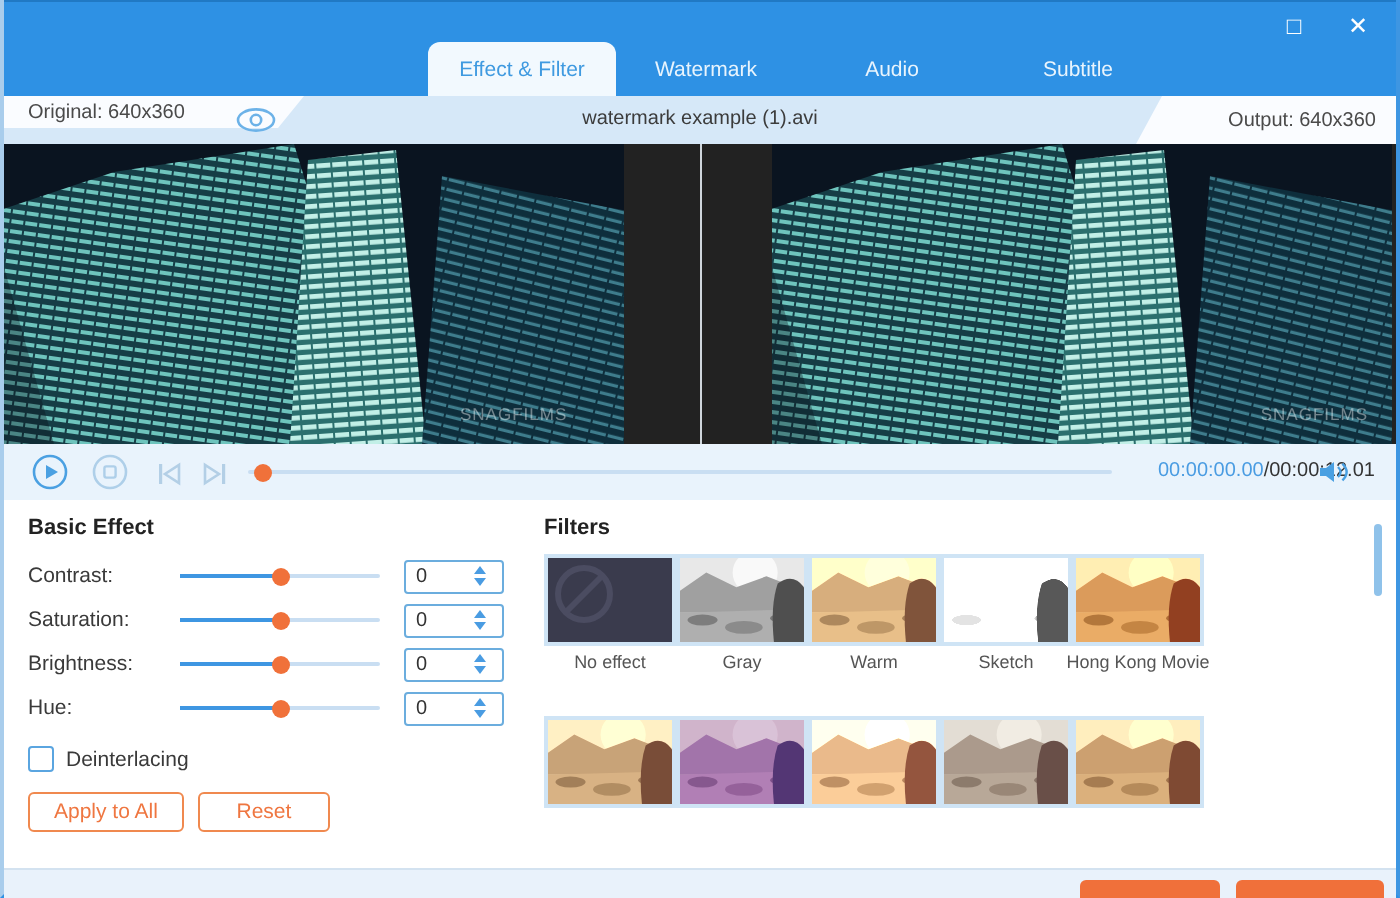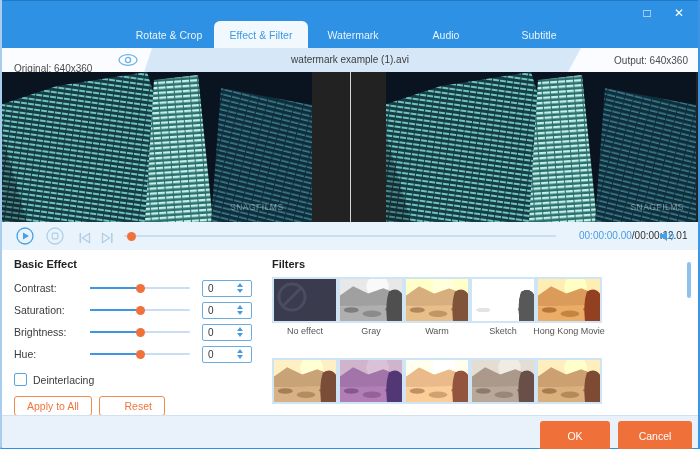--- a/index.html
+++ b/index.html
@@ -11,21 +11,21 @@
   .titlebar { position:relative; height:48px; background:#2e91e4; border-top:1px solid #2079c4; }
   .winctrls { position:absolute; top:4px; right:10px; display:flex; gap:14px; color:#fff; }
   .winbtn { width:18px; height:16px; text-align:center; line-height:16px; font-size:12px; cursor:default; }
   .tabs { position:absolute; left:0; top:20px; width:100%; height:28px; }
   .tab { position:absolute; top:0; width:94px; height:28px; line-height:28px; text-align:center;
          font-size:10.5px; color:#e8f4fd; white-space:nowrap; }
   .tab.active { background:#f2f9fe; color:#3f9ae0; border-radius:6px 6px 0 0; }
 
   
   .infobar { position:relative; height:24px; background:#d6e8f8; font-size:10px; color:#4a4a4a; }
-  .info-left { position:absolute; left:0; top:0; height:40px; width:150px; background:#fafcff;
+  .info-left { position:absolute; left:0; top:0; height:16px; width:150px; background:#fafcff;
                clip-path:polygon(0 0,100% 0,calc(100% - 13px) 100%,0 100%);
                display:flex; align-items:center; padding-left:12px; gap:8px; }
   .eye-wrap { position:absolute; left:116px; top:6px; }
   .info-center { position:absolute; left:0; top:0; width:100%; height:24px; text-align:center; line-height:24px; color:#3c3c3c; }
   .info-right { position:absolute; right:0; top:0; height:24px; width:130px; background:#fafcff;
                 clip-path:polygon(13px 0,100% 0,100% 100%,0 100%);
                 display:flex; align-items:center; justify-content:flex-end; padding-right:10px; }
 
   
   .preview { position:relative; height:150px; background:#222; }
@@ -40,40 +40,40 @@
   
   .playbar { position:relative; height:28px; background:#e9f3fc; }
   .pb-icon { position:absolute; cursor:default; }
   .pb-track { position:absolute; left:122px; top:13px; width:432px; height:2px; background:#c9def2; border-radius:1px; }
   .pb-thumb { position:absolute; left:3px; top:-3.5px; width:9px; height:9px; border-radius:50%; background:#f0713a; }
   .pb-time { position:absolute; left:577px; top:8px; font-size:10px; white-space:nowrap; }
   .pb-time .cur { color:#4a9ce2; }
   .pb-time .tot { color:#333; }
 
   
-  .panel { position:relative; height:165px; background:#fff; }
+  .panel { position:relative; height:184px; background:#fff; }
   .be { position:absolute; left:12px; top:8px; width:248px; }
   .sec-title { font-size:11px; font-weight:bold; color:#222; margin-bottom:7px; }
   .be-row { display:flex; align-items:center; height:22px; }
   .be-label { flex:0 0 76px; font-size:10.5px; color:#3a3a3a; }
   .sl { position:relative; width:100px; height:2px; background:#c9def2; border-radius:1px; }
   .sl-fill { position:absolute; left:0; top:0; height:2px; width:50%; background:#3e96e2; }
   .sl-thumb { position:absolute; left:50%; top:-3.5px; width:9px; height:9px; margin-left:-4.5px; border-radius:50%; background:#f0713a; }
   .spin { margin-left:12px; width:50px; height:17px; border:1px solid #6badde; border-radius:2px;
           display:flex; align-items:center; background:#fff; }
   .spin input { width:32px; border:0; outline:0; font-size:10px; color:#333; padding-left:5px; font-family:"Liberation Sans", sans-serif; }
   .spin-arrows { display:flex; flex-direction:column; justify-content:center; gap:2px; margin-left:2px; }
   .arr-up { width:0; height:0; border-left:3.5px solid transparent; border-right:3.5px solid transparent; border-bottom:4px solid #4a9ce2; }
   .arr-dn { width:0; height:0; border-left:3.5px solid transparent; border-right:3.5px solid transparent; border-top:4px solid #4a9ce2; }
   .chk-row { display:flex; align-items:center; gap:6px; margin-top:7px; height:15px; }
   .chk { width:13px; height:13px; border:1px solid #5aa5e0; border-radius:2px; background:#fff; }
   .chk-label { font-size:10.5px; color:#3a3a3a; }
   .be-btns { display:flex; gap:7px; margin-top:9px; }
   .btn-outline { min-width:66px; padding:3px 12px; background:#fff; border:1px solid #f0894f; color:#ef7640;
-                 border-radius:3px; font-size:10.5px; text-align:right; cursor:default; }
+                 border-radius:3px; font-size:10.5px; text-align:center; cursor:default; }
 
   
   .filters { position:absolute; left:270px; top:8px; width:410px; }
   .f-grid { display:flex; }
   .f-item { width:66px; }
   .f-thumb { width:66px; height:46px; border:2px solid #cfe4f5; background:#fff; overflow:hidden; position:relative; cursor:default; }
   .f-thumb svg { display:block; width:62px; height:42px; }
   .f-label { width:86px; margin-left:-10px; text-align:center; font-size:9px; color:#555; margin-top:3px; white-space:nowrap; }
   .noeffect { background:#3a3b4d; display:flex; align-items:center; justify-content:center; }
   .row2 { margin-top:22px; }
@@ -133,21 +133,20 @@
 </svg>
 
 <div class="app">
 
   <div class="titlebar">
     <div class="winctrls">
       <div class="winbtn">□</div>
       <div class="winbtn">✕</div>
     </div>
     <div class="tabs">
-      <div class="tab" style="left:120px">Rotate &amp; Crop</div>
       <div class="tab active" style="left:212px">Effect &amp; Filter</div>
       <div class="tab" style="left:304px">Watermark</div>
       <div class="tab" style="left:397px">Audio</div>
       <div class="tab" style="left:490px">Subtitle</div>
     </div>
   </div>
 
   <div class="infobar">
     <div class="info-center">watermark example (1).avi</div>
     <div class="info-left">

